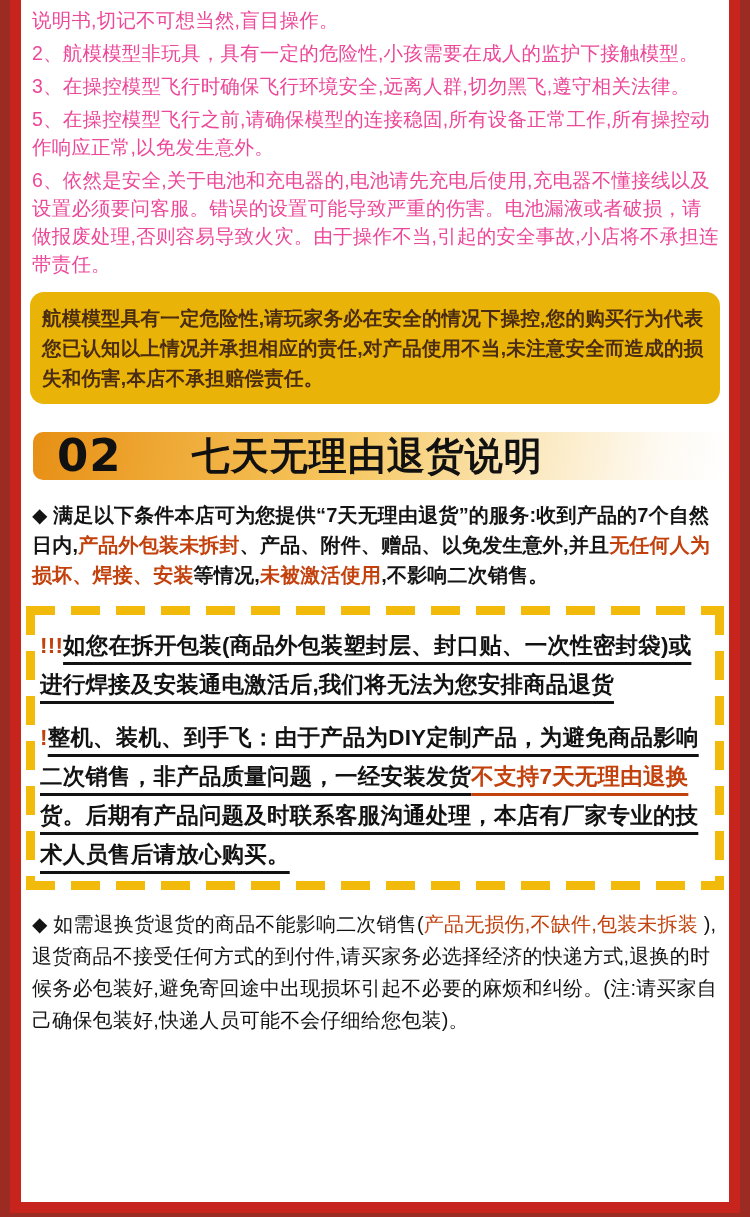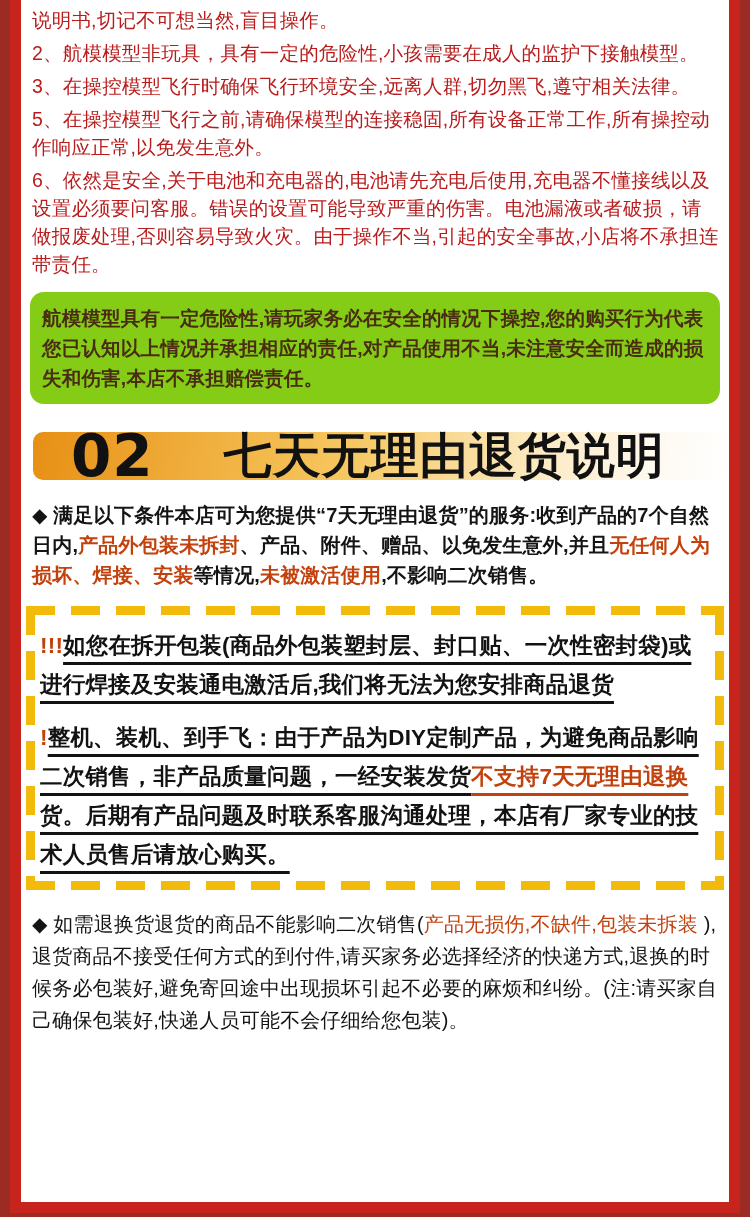--- a/index.html
+++ b/index.html
@@ -20,42 +20,42 @@
     border-right:11px solid #c8241e;
     border-bottom:11px solid #c8241e;
     background:#ffffff;overflow:hidden;
   }
   .content{box-sizing:border-box;width:100%;height:100%;}
 
   
   .safety-list{padding:6px 10px 0 11px;}
   .safety-list p{
     margin:0 0 5px;font-size:19.5px;line-height:28px;
-    color:#b91c1c;font-weight:500;word-break:break-all;letter-spacing:.2px;
+    color:#ec4899;font-weight:500;word-break:break-all;letter-spacing:.2px;
   }
 
   
   .notice-box{
-    margin:14px 9px 0;background:#84cc16;border-radius:14px;
+    margin:14px 9px 0;background:#eab308;border-radius:14px;
     padding:11px 12px;font-size:19.5px;line-height:30px;
     color:#4a2c12;font-weight:600;word-break:break-all;letter-spacing:.2px;
   }
 
   
   .banner{
     margin:28px 0 0 12px;height:48px;border-radius:10px;
     display:flex;align-items:center;
     background:linear-gradient(100deg,#e78f15 0%,#eea733 18%,#f6c75f 45%,#fbe9c0 72%,#fefaf3 90%,#ffffff 100%);
   }
   .banner-number{
     font-family:"DejaVu Sans",sans-serif;
-    font-size:58px;font-weight:700;color:#111;margin-left:38px;line-height:48px;letter-spacing:1px;
+    font-size:45px;font-weight:700;color:#111;margin-left:24px;line-height:48px;letter-spacing:1px;
   }
   .banner-title{
-    font-size:48px;font-weight:700;color:#111;margin-left:70px;line-height:48px;letter-spacing:1px;
+    font-size:38px;font-weight:700;color:#111;margin-left:70px;line-height:48px;letter-spacing:1px;
   }
 
   
   .policy-intro{
     margin:20px 10px 0 11px;font-size:20px;line-height:30px;
     font-weight:700;color:#141414;word-break:break-all;letter-spacing:.2px;
   }
   .red{color:#c2410c;}
 
   

